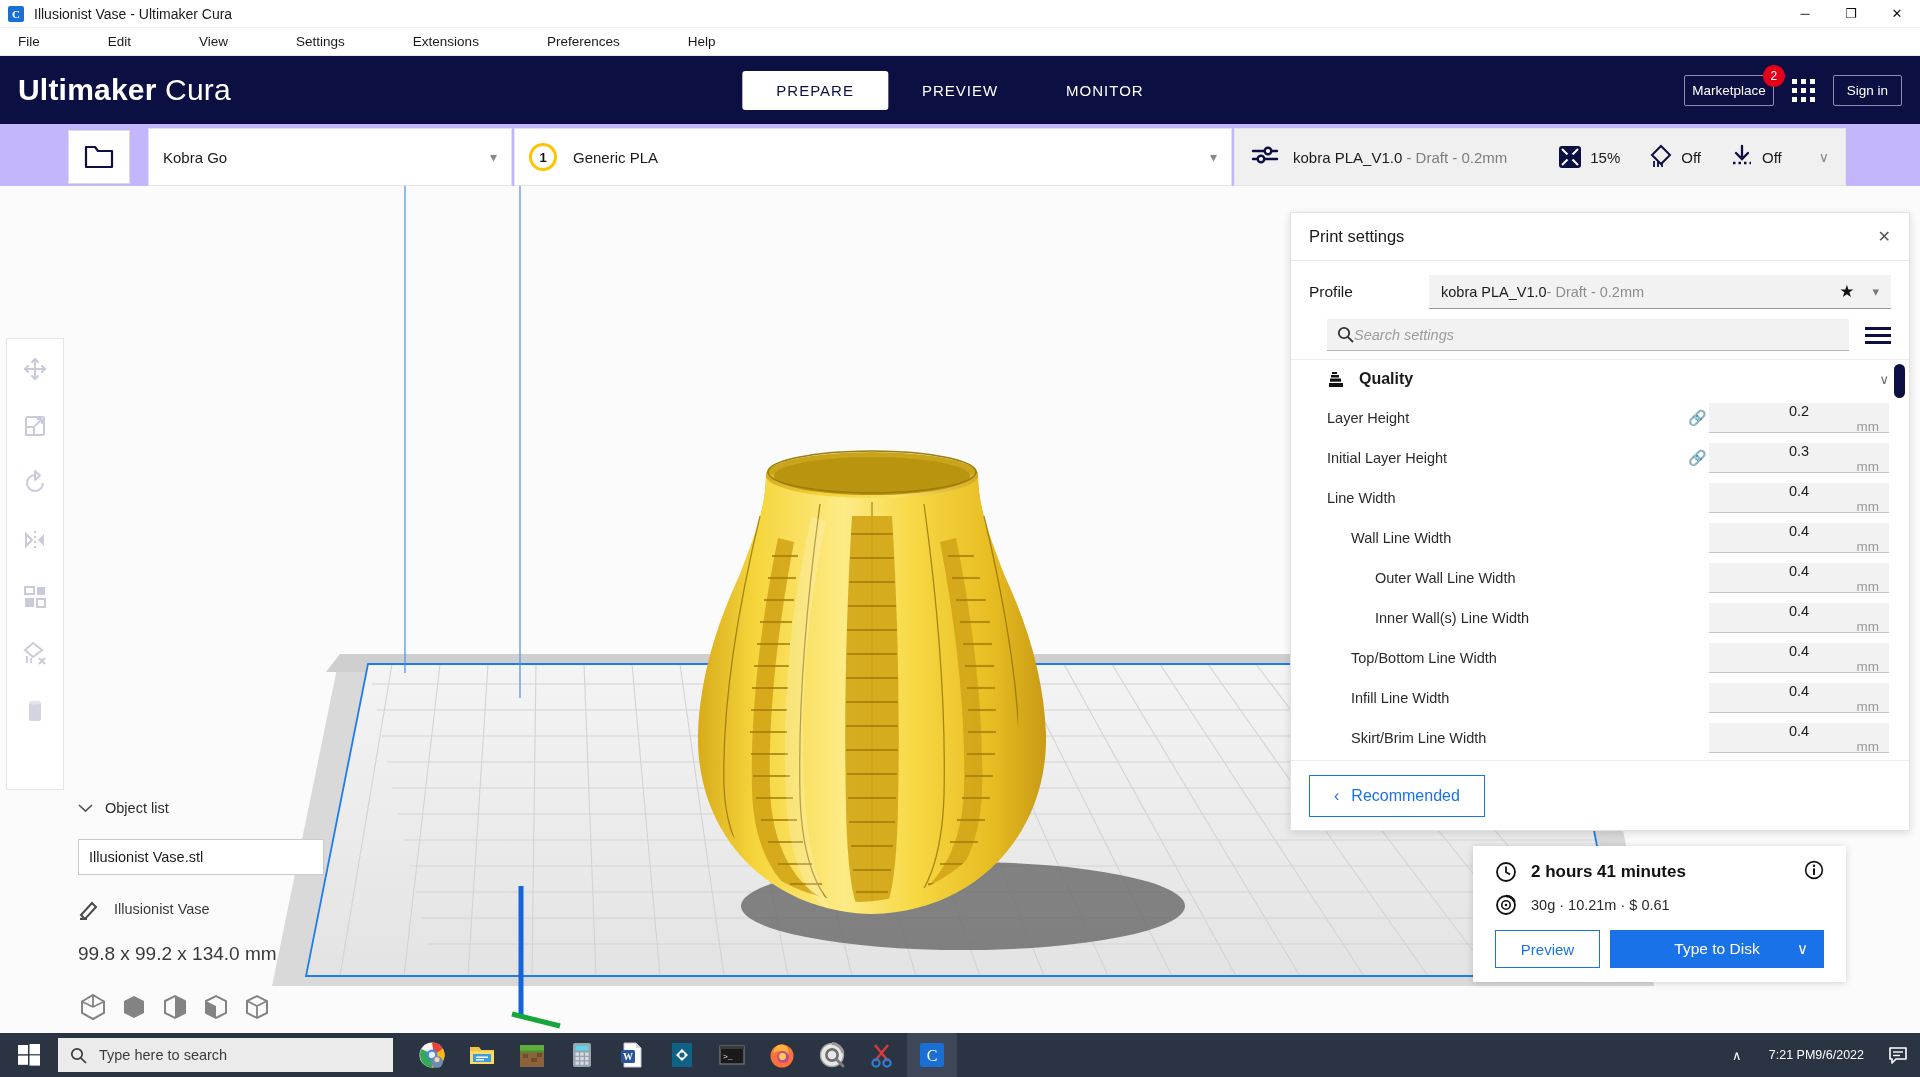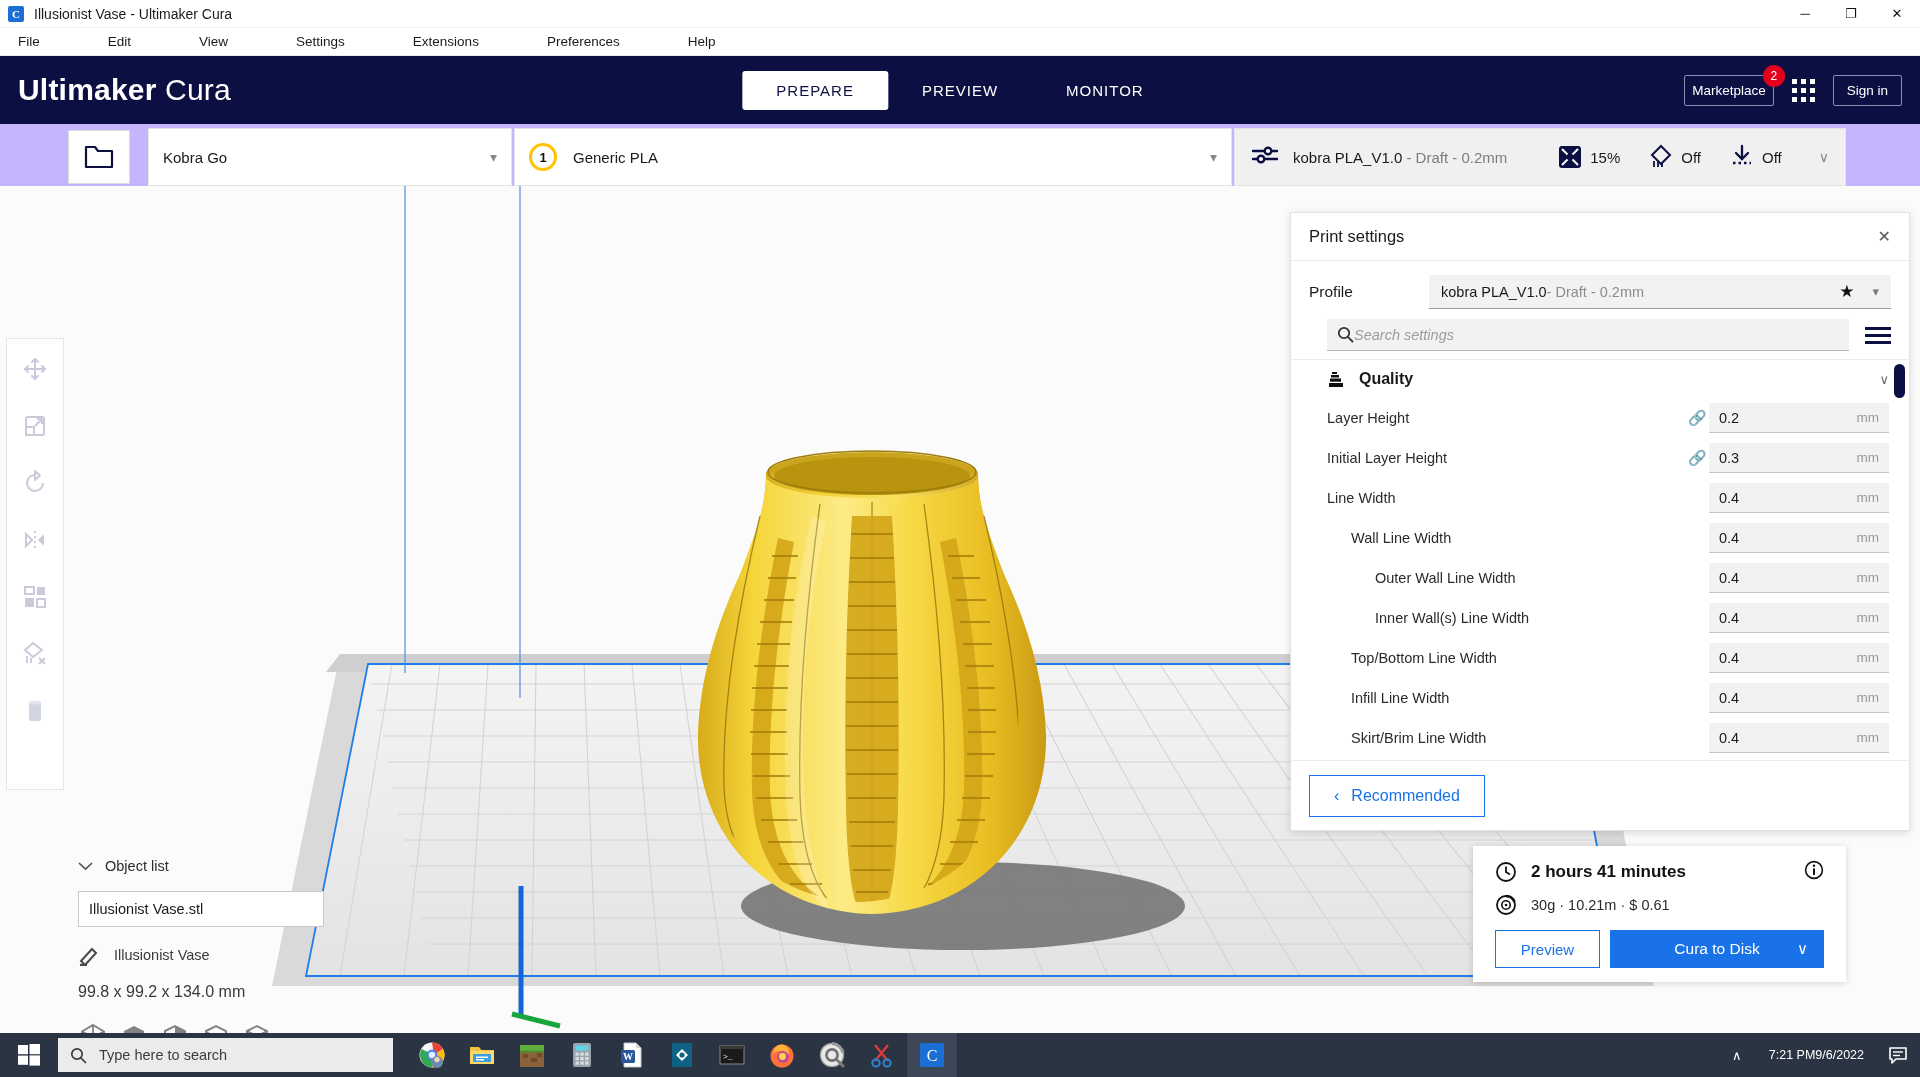--- a/index.html
+++ b/index.html
@@ -130,33 +130,33 @@
     display: flex; flex-direction: column; align-items: center;
     padding-top: 10px; gap: 17px;
   }
   .tool {
     width: 40px; height: 40px; display: flex; align-items: center;
     justify-content: center; cursor: pointer; opacity: .62;
   }
 
   
   .objpanel {
-    position: absolute; left: 78px; top: 858px; width: 300px;
-    display: flex; flex-direction: column; gap: 17px;
+    position: absolute; left: 78px; top: 800px; width: 300px;
+    display: flex; flex-direction: column; gap: 23px;
   }
   .obj-hdr { display: flex; align-items: center; gap: 12px; cursor: pointer; }
   .obj-hdr .lbl { font-size: 14.5px; color: #2b2b2b; }
   .obj-field {
     width: 246px; height: 36px; background: #fff; border: 1px solid #c9c9c9;
     display: flex; align-items: center; padding: 0 10px; font-size: 14.5px;
     color: #1a1a1a; cursor: pointer;
   }
   .obj-name-row { display: flex; align-items: center; gap: 14px; }
   .obj-name { font-size: 14.5px; color: #3a3a3a; }
-  .obj-dims { font-size: 16px; color: #3a3a3a; }
+  .obj-dims { font-size: 19px; color: #3a3a3a; }
   .view-icons { display: flex; gap: 11px; margin-top: 4px; }
   .view-icon { width: 30px; height: 30px; cursor: pointer; opacity: .72; }
 
   
   .psettings {
     position: absolute; left: 1290px; top: 212px; width: 620px; height: 619px;
     background: #ffffff; border: 1px solid #e2e2e2;
     box-shadow: 0 2px 8px rgba(0,0,0,.13); display: flex; flex-direction: column;
   }
   .ps-title {
@@ -200,21 +200,21 @@
   .cat-row .chv { margin-left: auto; color: #6a6a6a; font-size: 13px; }
   .set-row {
     display: flex; align-items: center; height: 40px; padding: 0 20px 0 36px;
   }
   .set-row .name { font-size: 14.5px; color: #2b2b2b; flex: 1; }
   .set-row.ind1 .name { padding-left: 24px; }
   .set-row.ind2 .name { padding-left: 48px; }
   .link-ico { width: 22px; color: #8c8c8c; font-size: 15px; text-align: center; }
   .val-box {
     width: 180px; height: 30px; background: #f2f2f2; border-bottom: 1px solid #c6c6c6;
-    display: flex; align-items: center; padding: 0 10px; cursor: text;
+    display: flex; align-items: center; padding: 0 10px; cursor: text; flex-direction: column;
   }
   .val-box .v { font-size: 14.5px; color: #1a1a1a; }
   .val-box .u { margin-left: auto; font-size: 13.5px; color: #9a9a9a; }
   .ps-scroll {
     position: absolute; right: 4px; top: 4px; width: 11px; height: 34px;
     background: #0c0f42; border-radius: 6px; cursor: pointer;
   }
   .ps-foot {
     height: 70px; border-top: 1px solid #ececec; display: flex;
     align-items: center; padding-left: 18px;
@@ -832,21 +832,21 @@
         <circle cx="11" cy="11" r="9" fill="none" stroke="#111" stroke-width="1.8"></circle>
         <circle cx="11" cy="11" r="4.2" fill="none" stroke="#111" stroke-width="1.6"></circle>
         <circle cx="11" cy="11" r="1.3" fill="#111"></circle>
         <path d="M11 2 A9 9 0 0 1 19.5 8" fill="none" stroke="#111" stroke-width="2.4"></path>
       </svg>
       <span class="job-cost">30g · 10.21m · $ 0.61</span>
     </div>
     <div class="job-btns">
       <div class="prev-btn">Preview</div>
       <div class="save-btn">
-        <span>Cura to Disk</span>
+        <span>Type to Disk</span>
         <span class="save-chev">∨</span>
       </div>
     </div>
   </div>
 
   <div class="taskbar">
     <div class="start">
       <svg width="22" height="22" viewBox="0 0 22 22">
         <rect x="0" y="1" width="10" height="9.2" fill="#fff"></rect>
         <rect x="11.5" y="0" width="10.5" height="10.2" fill="#fff"></rect>

